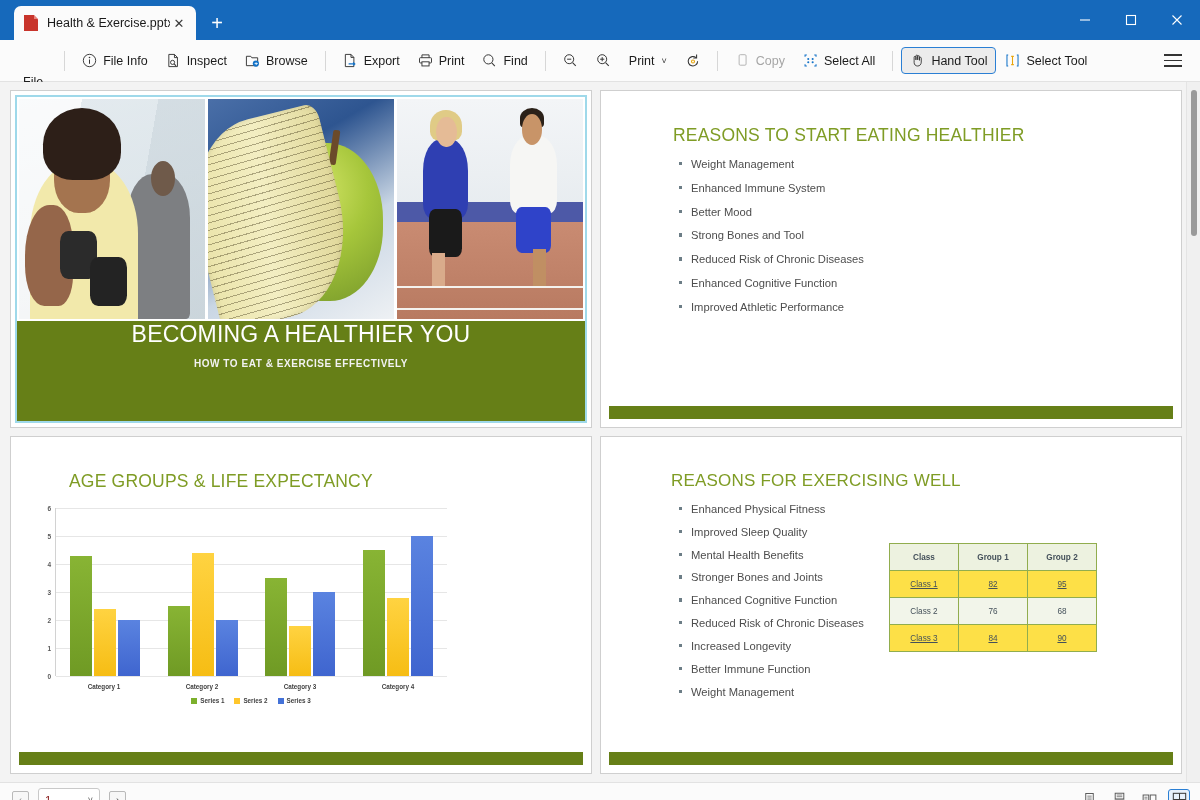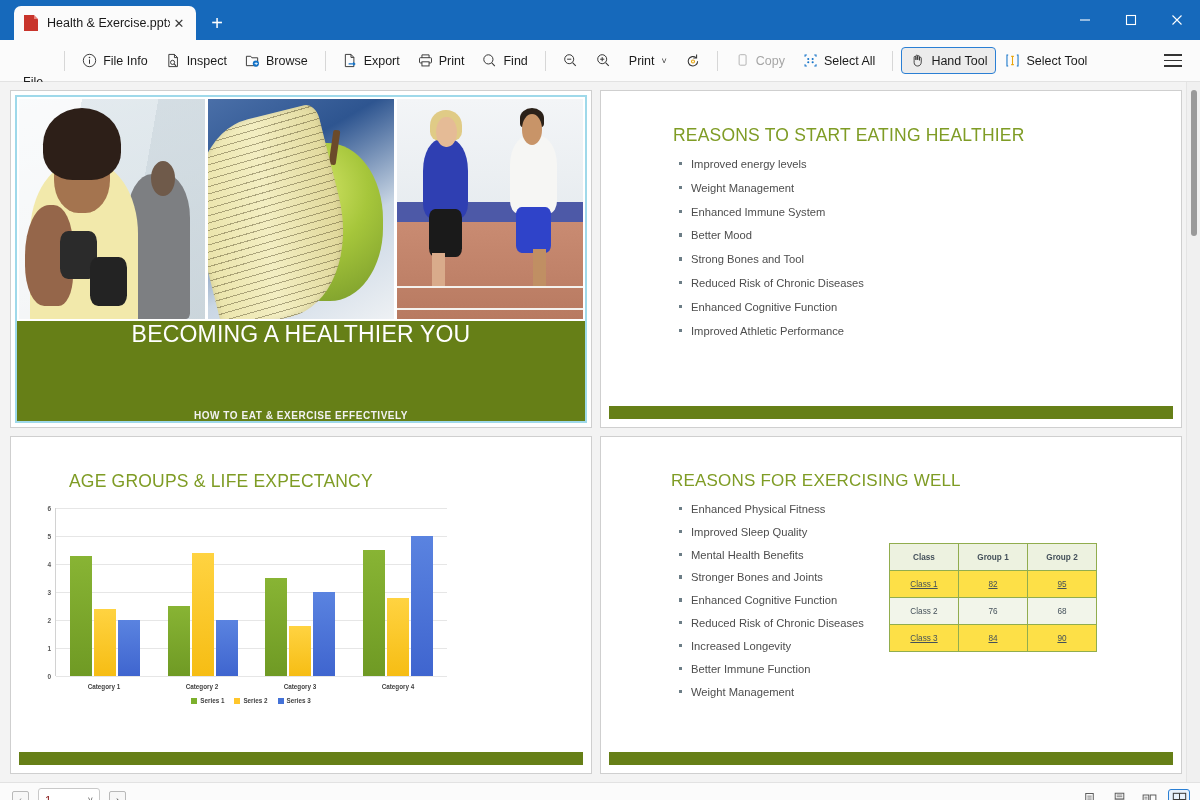--- a/index.html
+++ b/index.html
@@ -156,21 +156,21 @@
   .ph3 .r2-body { position:absolute; right:14%; top:17%; width:25%; height:35%;
       background:#f6f6f4; border-radius:38% 38% 16% 16%; }
   .ph3 .r2-legs { position:absolute; right:17%; top:49%; width:19%; height:21%; background:#2f43c9; border-radius:16%; }
   .ph3 .r2-shin { position:absolute; right:20%; top:68%; width:7%; height:18%; background:#c08f63; }
   .ph3 .r2-head { position:absolute; right:22%; top:7%; width:11%; height:14%; background:#c89468; border-radius:50%; }
   .ph3 .r2-hair { position:absolute; right:21%; top:4%; width:13%; height:9%; background:#2b2119; border-radius:50% 50% 20% 20%; }
 
   .title-band {
     flex: 1 1 auto; background: #667f17;
     display: flex; flex-direction: column; align-items: center;
-    justify-content: space-between; gap: 10px;
+    justify-content: flex-start; gap: 10px;
   }
   .s1-title {
     color: #ffffff; font-size: 23px; font-weight: 400; letter-spacing: .2px;
   }
   .s1-sub {
     color: #f2f2f2; font-size: 10px; font-weight: 700; letter-spacing: .55px;
   }
 
   
   .s-content { padding: 34px 0 0 0; position: relative; }
@@ -511,21 +511,20 @@
         <div class="title-band">
           <div class="s1-title">BECOMING A HEALTHIER YOU</div>
           <div class="s1-sub">HOW TO EAT &amp; EXERCISE EFFECTIVELY</div>
         </div>
       </div>
     </div>
 
     <div class="slide s-content">
       <div class="s-title">REASONS TO START EATING HEALTHIER</div>
       <ul class="bullets">
-        <li>Improved energy levels</li>
         <li>Weight Management</li>
         <li>Enhanced Immune System</li>
         <li>Better Mood</li>
         <li>Strong Bones and Tool</li>
         <li>Reduced Risk of Chronic Diseases</li>
         <li>Enhanced Cognitive Function</li>
         <li>Improved Athletic Performance</li>
       </ul>
       <div class="bottombar"></div>
     </div>

